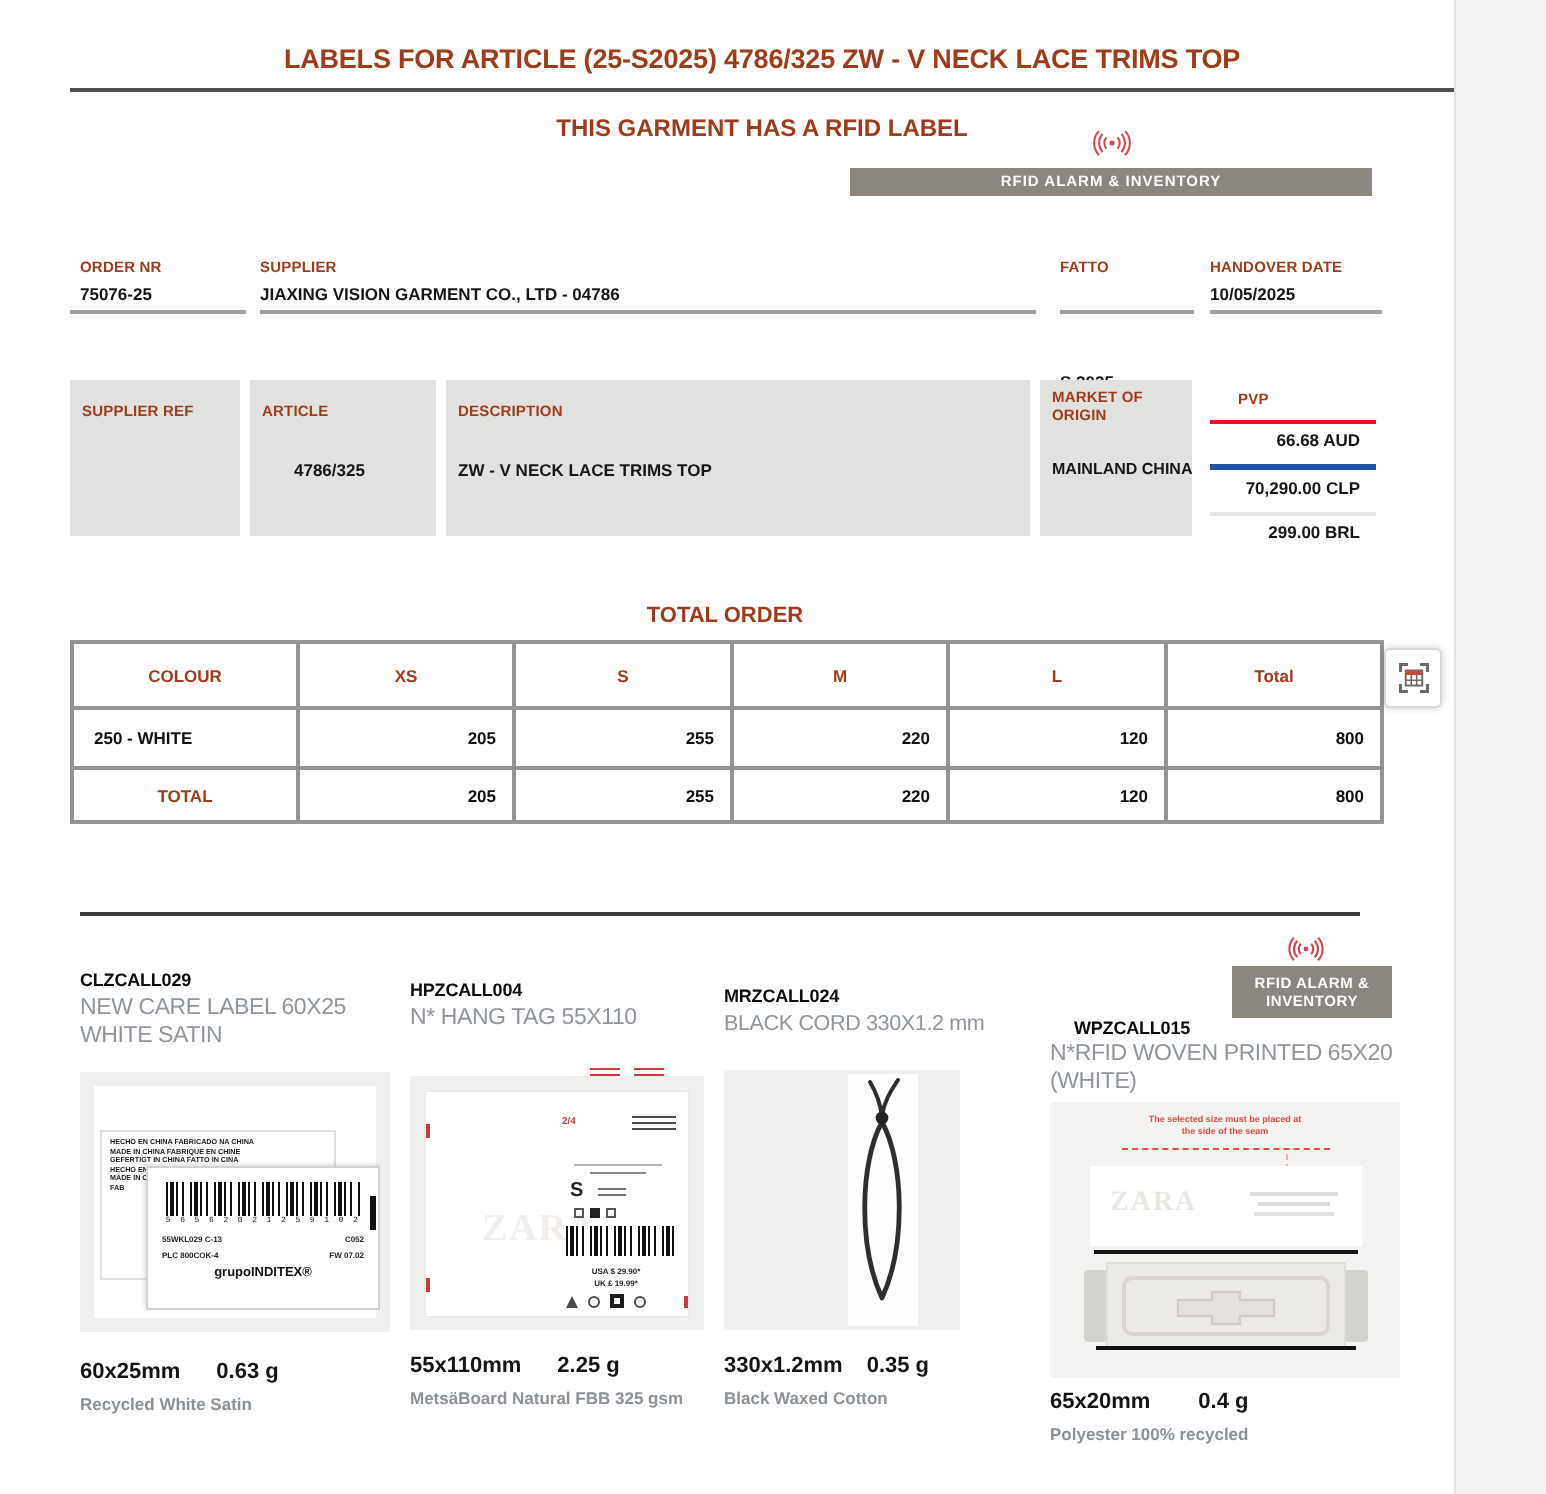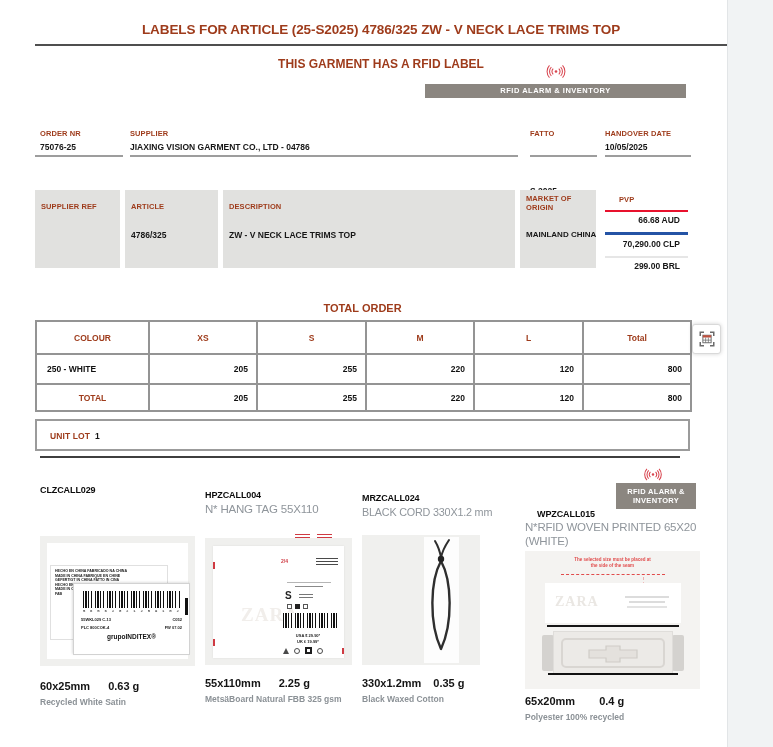--- a/index.html
+++ b/index.html
@@ -88,21 +88,21 @@
 
   <div class="abs lbl" style="left:605px;top:129px;">HANDOVER DATE</div>
   <div class="abs val" style="left:605px;top:142px;">10/05/2025</div>
   <div class="abs gline" style="left:605px;top:155px;width:86px;"></div>
 
   <div class="abs gbox" style="left:35px;top:190px;width:85px;height:78px;">
     <span class="lbl">SUPPLIER REF</span>
   </div>
   <div class="abs gbox" style="left:125px;top:190px;width:93px;height:78px;">
     <span class="lbl">ARTICLE</span>
-    <div class="abs val" style="left:6px;top:40px;">4786/325</div>
+    <div class="abs val" style="left:22px;top:40px;">4786/325</div>
   </div>
   <div class="abs gbox" style="left:520px;top:190px;width:76px;height:78px;">
     <span class="lbl" style="display:block;width:52px;line-height:8.5px;">MARKET OF ORIGIN</span>
     <div class="abs val" style="left:6px;top:40px;font-size:8px;white-space:nowrap;">MAINLAND CHINA</div>
   </div>
   <div class="abs gbox" style="left:223px;top:190px;width:292px;height:78px;">
     <span class="lbl">DESCRIPTION</span>
     <div class="abs val" style="left:6px;top:40px;">ZW - V NECK LACE TRIMS TOP</div>
   </div>
   <div class="abs pvpbox" style="left:601px;top:190px;width:89px;height:82px;">
@@ -160,28 +160,25 @@
           <path d="M16,3 H21 V8"></path>
           <path d="M21,16 V21 H16"></path>
           <path d="M8,21 H3 V16"></path>
       </g>
       <rect x="6.5" y="7" width="11" height="10" fill="#fff" stroke="#6b6b6b" stroke-width="1.3"></rect>
       <rect x="6.5" y="7" width="11" height="3" fill="#c0503e"></rect>
       <path d="M10.2,10 V17 M13.8,10 V17 M6.5,13.5 H17.5" stroke="#6b6b6b" stroke-width="1"></path>
     </svg>
   </div>
 
-  <div class="abs unitlot">
-    <span class="abs lbl" style="left:13px;top:10px;font-size:8.5px;">UNIT LOT</span>
-    <span class="abs val" style="left:58px;top:10px;">1</span>
-  </div>
 
   <div class="abs divider"></div>
 
   <div class="abs code" style="left:40px;top:485px;">CLZCALL029</div>
+  <div class="abs cname" style="left:40px;top:498px;width:160px;">NEW CARE LABEL 60X25 WHITE SATIN</div>
   <div class="abs panel" style="left:40px;top:536px;width:155px;height:130px;">
     <div class="abs" style="left:7px;top:7px;width:141px;height:116px;background:#fff;">
 
       <div class="abs" style="left:3px;top:22px;width:118px;height:75px;background:#fff;border:1px solid #e0e0e0;padding:3px 4px;box-sizing:border-box;">
         <div class="micro">HECHO EN CHINA FABRICADO NA CHINA</div>
         <div class="micro">MADE IN CHINA FABRIQUE EN CHINE</div>
         <div class="micro">GEFERTIGT IN CHINA FATTO IN CINA</div>
         <div class="micro">HECHO EN CHINA FABRICADO NA</div>
         <div class="micro">MADE IN CHINA FABRIQUE</div>
         <div class="micro">FAB</div>

